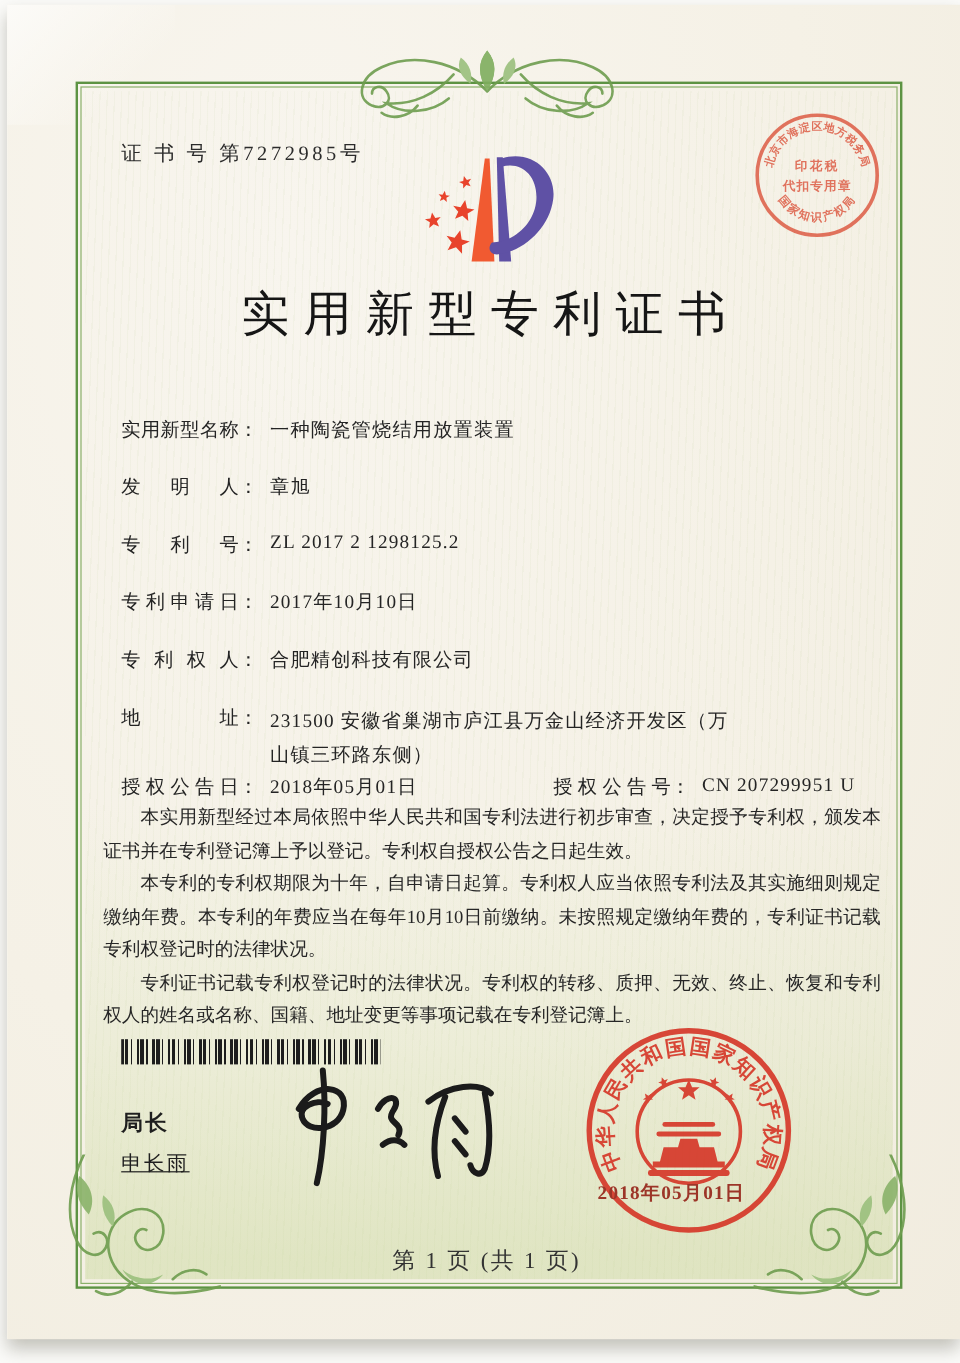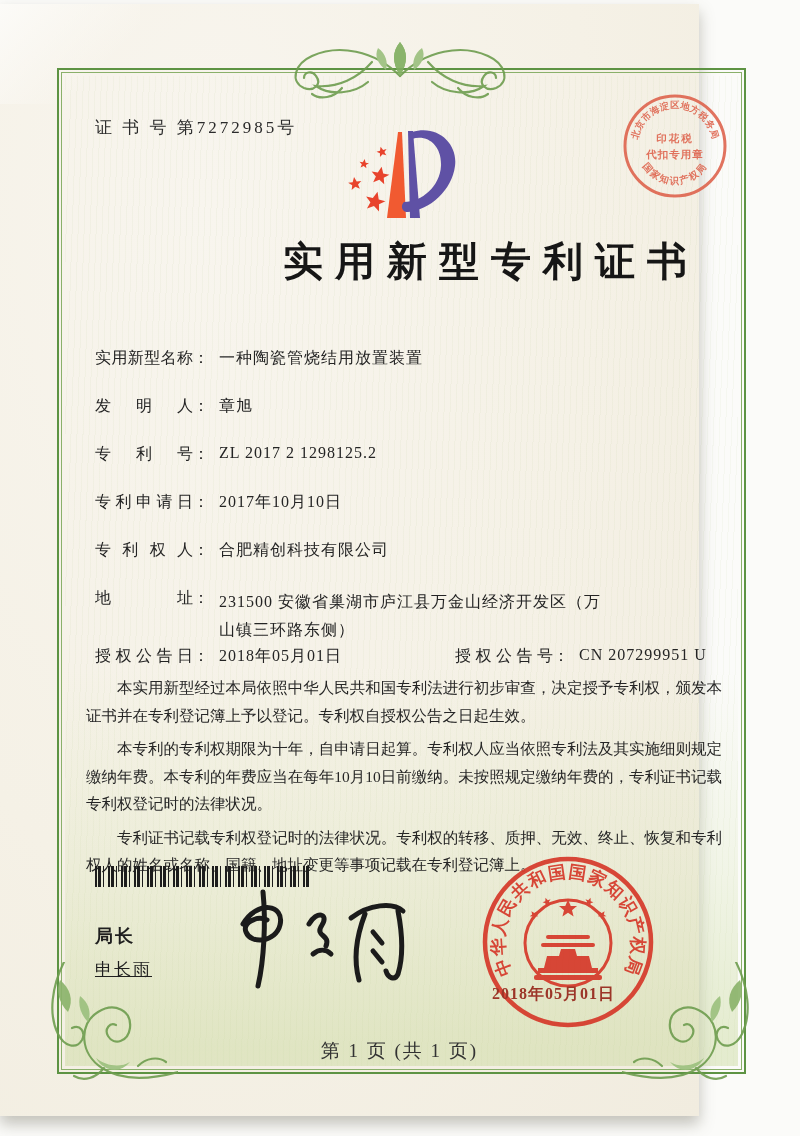--- a/index.html
+++ b/index.html
@@ -1,41 +1,41 @@
 <!DOCTYPE html>
 <html><head>
 <meta charset="utf-8">
 <style>
   html,body{margin:0;padding:0;}
   body{width:800px;height:1136px;background:#ffffff;font-family:"Liberation Serif","DejaVu Serif",serif;}
   .page{position:relative;width:800px;height:1136px;overflow:hidden;background:#fbfbf9;}
-  .paper{position:absolute;left:0;top:4px;width:699px;height:1112px;
+  .paper{position:absolute;left:6px;top:4px;width:794px;height:1112px;
     background:radial-gradient(ellipse at 30% 18%, #f8f5ee 0%, #f5f1e6 55%, #f1ecdf 100%);
     box-shadow:0 8px 14px rgba(90,85,70,.35);}
   .paper::before{content:"";position:absolute;left:0;top:0;width:140px;height:100px;
     background:linear-gradient(135deg,#fcfbf8 0%,rgba(252,251,248,0) 70%);}
   .frame{position:absolute;left:57px;top:64px;width:685px;height:1002px;
     border:2px solid #5d9343;}
   .frame-inner{position:absolute;inset:2px;border:1px solid #8ab06a;}
   .guilloche{position:absolute;inset:3px;
     background:
       linear-gradient(180deg, rgba(214,228,180,0) 0%, rgba(214,228,180,0) 60%, rgba(206,222,166,.22) 80%, rgba(196,214,148,.42) 98%),
       repeating-linear-gradient(92deg, rgba(150,180,100,.06) 0 1px, rgba(255,255,255,0) 1px 6px);}
   .abs{position:absolute;}
   .cert-no{left:95px;top:112px;font-size:17px;letter-spacing:3px;color:#2b2b2b;}
-  .title{left:0;right:0;top:230px;text-align:right;font-size:40px;font-weight:700;
+  .title{left:0;right:0;top:230px;text-align:center;font-size:40px;font-weight:400;
     letter-spacing:12px;text-indent:12px;color:#161616;}
   .frow{position:absolute;left:95px;font-size:16px;color:#242424;white-space:nowrap;}
   .flabel{display:inline-block;width:98px;text-align:justify;text-align-last:justify;vertical-align:top;}
   .fcolon{display:inline-block;vertical-align:top;}
   .fvalue{display:inline-block;margin-left:10px;vertical-align:top;letter-spacing:1px;}
   .fvalue.wrap{white-space:normal;width:392px;line-height:28px;}
   .body-text{left:80px;top:664px;width:648px;font-size:15.5px;line-height:27.5px;
     color:#262626;text-align:justify;}
-  .body-text p{margin:6px;text-indent:2em;}
+  .body-text p{margin:0;text-indent:2em;}
   .barcode{left:95px;top:862px;width:216px;height:21px;
     background:repeating-linear-gradient(90deg,#1d1d1d 0 2px,transparent 2px 3px,#1d1d1d 3px 6px,transparent 6px 8px,#1d1d1d 8px 9px,transparent 9px 13px);}
   .sig-title{left:95px;top:920px;font-size:18px;color:#1f1f1f;letter-spacing:2px;font-weight:bold;}
   .sig-name{left:95px;top:954px;font-size:17px;color:#1f1f1f;letter-spacing:2px;text-decoration:underline;}
   .seal-date{left:492px;top:980px;font-size:16px;color:#9c3528;letter-spacing:1px;font-weight:600;}
   .footer{left:57px;width:685px;top:1034px;text-align:center;font-size:19px;color:#333;letter-spacing:2px;}
   svg{display:block;}
   .orn{position:absolute;opacity:.9;}
   .orn-br{transform:scaleX(-1);}
   .stamp{position:absolute;left:613px;top:80px;opacity:.85;}

